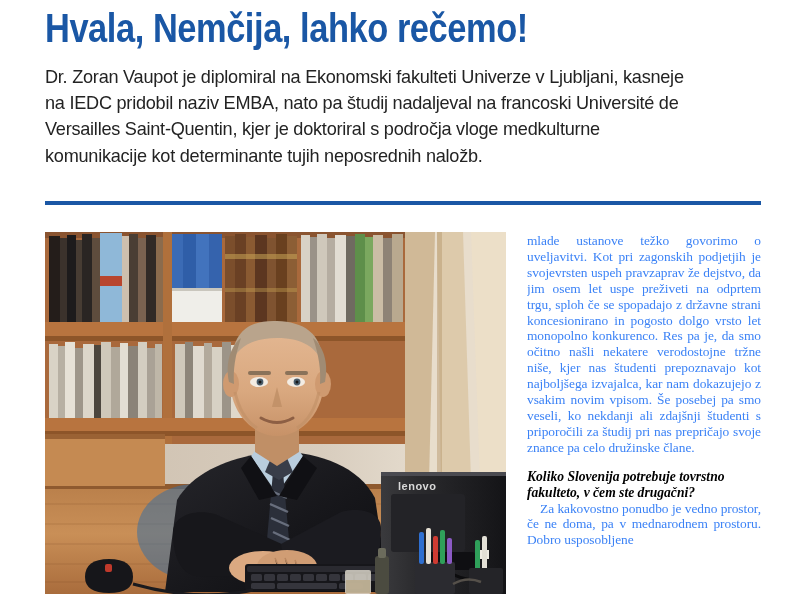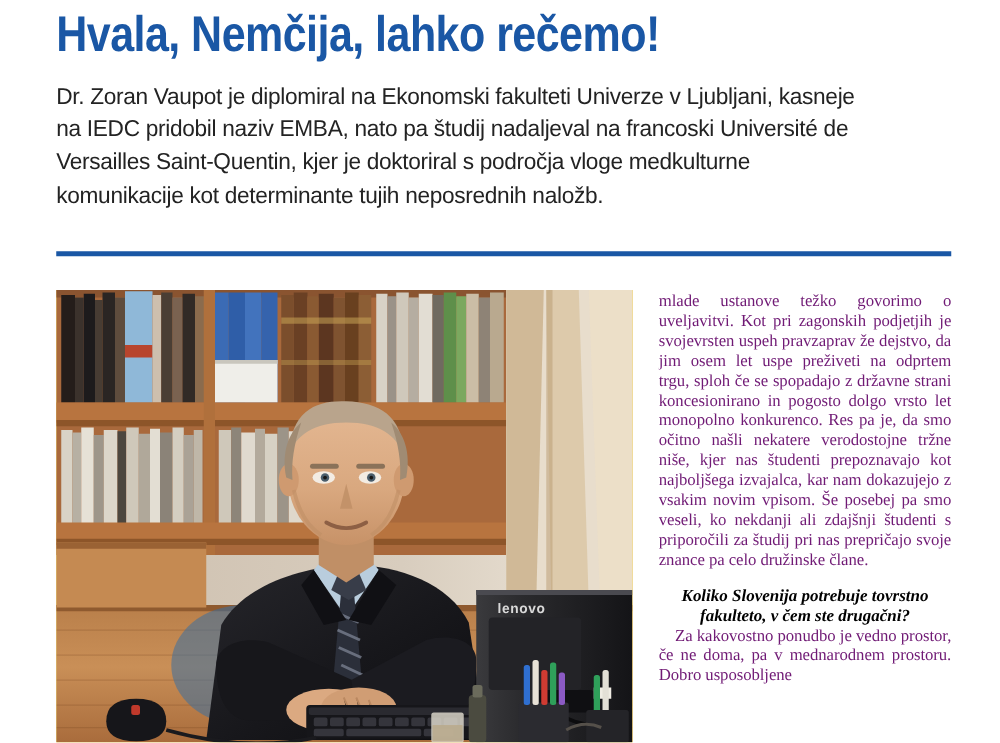--- a/index.html
+++ b/index.html
@@ -89,37 +89,37 @@
     width: 234px;
     height: 361px;
     overflow: hidden;
   }
   .col-right p {
     margin: 0;
     font-family: "Liberation Serif", serif;
     font-size: 13.4px;
     line-height: 15.9px;
     text-align: justify;
-    color: #701a75;
+    color: #3b82f6;
     letter-spacing: -0.05px;
     -webkit-hyphens: none;
     hyphens: none;
   }
   .col-right p.indent {
     text-indent: 13px;
   }
   .col-right h3 {
     margin: 13px 0 0 0;
     font-family: "Liberation Serif", serif;
     font-style: italic;
     font-weight: bold;
     font-size: 13.6px;
     line-height: 15.9px;
     color: #000000;
-    text-align: center;
+    text-align: left;
   }
 </style>
 </head>
 <body>
 
 <div class="page">
 
   <div class="header-block">
     <h1 class="headline">Hvala, Nemčija, lahko rečemo!</h1>
     <p class="standfirst">Dr. Zoran Vaupot je diplomiral na Ekonomski fakulteti Univerze v Ljubljani, kasneje na IEDC pridobil naziv EMBA, nato pa študij nadaljeval na francoski Université de Versailles Saint-Quentin, kjer je doktoriral s področja vloge medkulturne komunikacije kot determinante tujih neposrednih naložb.</p>

